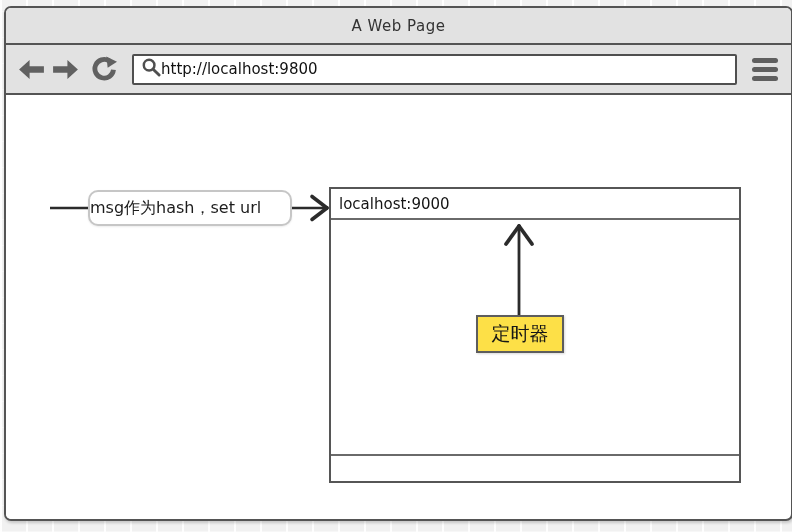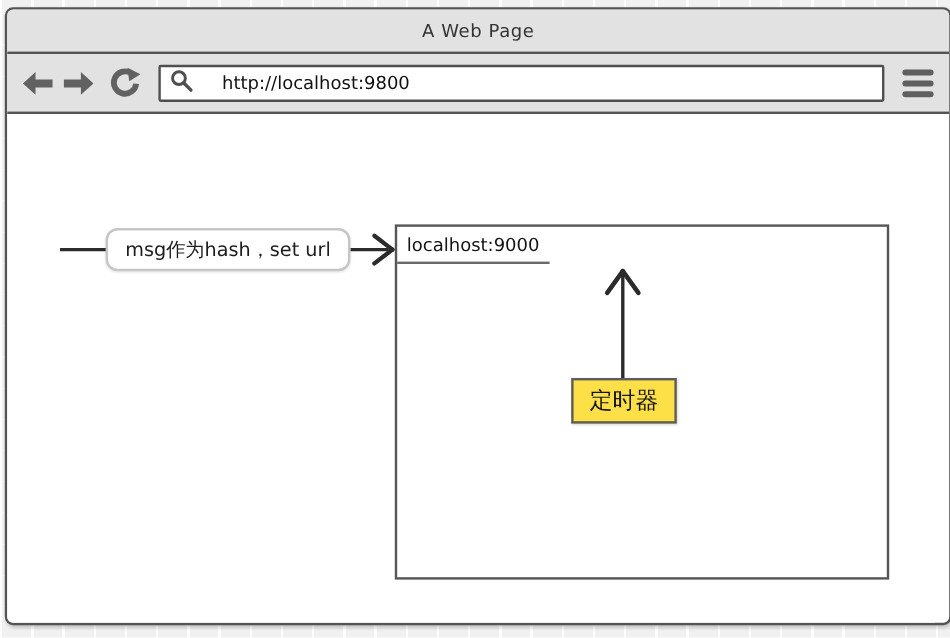--- a/index.html
+++ b/index.html
@@ -29,44 +29,44 @@
   .toolbar{
     height:50px; background:#e2e2e2; border-bottom:2px solid #545454;
     display:flex; align-items:center; padding:0 13px;
   }
   .nav-btn{ display:flex; align-items:center; justify-content:center; margin-right:9px; cursor:pointer; }
   .nav-btn svg{ display:block; }
   .url-field{
     flex:1; height:31px; background:#ffffff; border:2px solid #4f4f4f; border-radius:2px;
     display:flex; align-items:center; padding:0 8px; margin:0 3px 0 6px;
   }
-  .url-text{ font-size:15px; color:#111111; margin-left:24px; white-space:nowrap; }
+  .url-text{ font-size:15px; color:#111111; margin-left:0; white-space:nowrap; }
   .menu-btn{ margin-left:12px; display:flex; flex-direction:column; gap:4px; cursor:pointer; }
   .menu-btn i{ display:block; width:26px; height:5px; border-radius:2.5px; background:#5f5f5f; }
 
   .content{ position:relative; width:773px; height:424px; background:#ffffff; }
 
   .overlay{ position:absolute; left:0; top:0; width:773px; height:424px; pointer-events:none; z-index:3; }
 
   .inner-window{
     position:absolute; left:323px; top:92px; width:412px; height:296px;
     border:2px solid #565656; background:#ffffff; z-index:1;
-    display:flex; flex-direction:row;
+    display:flex; flex-direction:column;
   }
   .inner-url-bar{
     height:31px; border-bottom:2px solid #6a6a6a;
     display:flex; align-items:center; padding:0 8px;
     font-size:15px; color:#141414;
   }
   .inner-body{ flex:1; }
   .inner-footer{ height:27px; border-top:2px solid #6a6a6a; }
 
   .note{
     position:absolute; background:#ffffff; border:2px solid #c6c6c6; border-radius:10px;
-    display:flex; align-items:center; justify-content:center;
+    display:flex; align-items:center; justify-content:flex-start;
     font-size:16px; color:#1c1c1c; z-index:4;
     box-shadow:0 1px 2px rgba(0,0,0,.08);
     white-space:nowrap;
   }
   .note-msg{ left:82px; top:95px; width:204px; height:36px; }
   .note-listen{ left:506px; top:161px; width:120px; height:32px; }
 
   .timer-box{
     position:absolute; left:470px; top:220px; width:88px; height:38px;
     background:#fde047; border:2px solid #5d5d5d;

